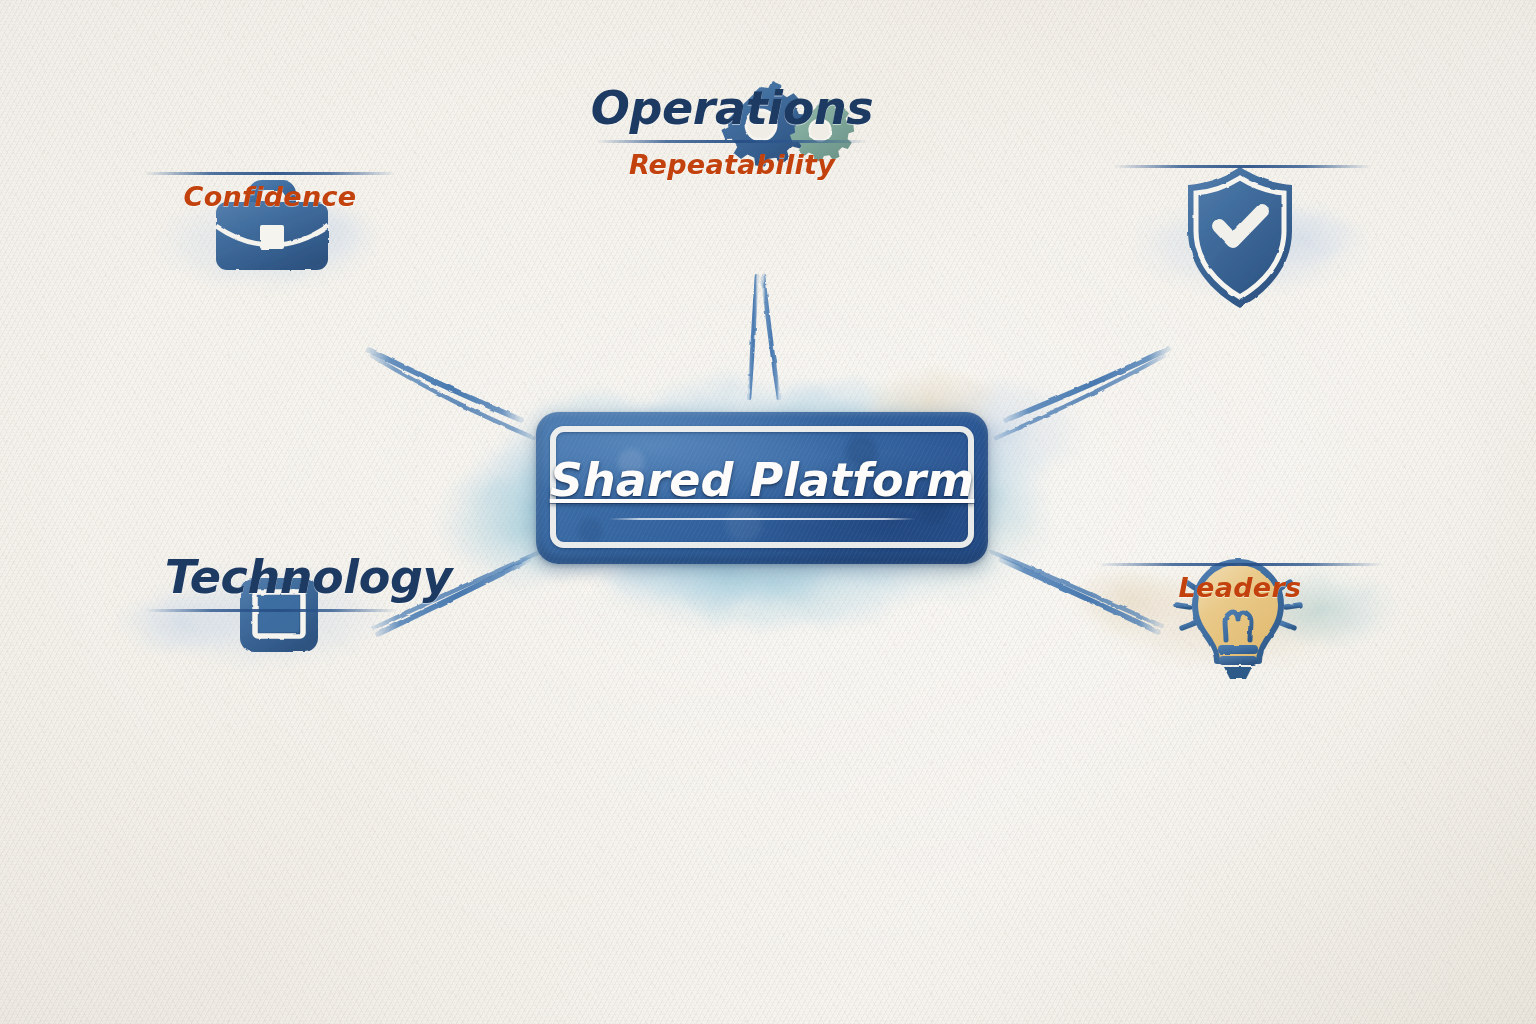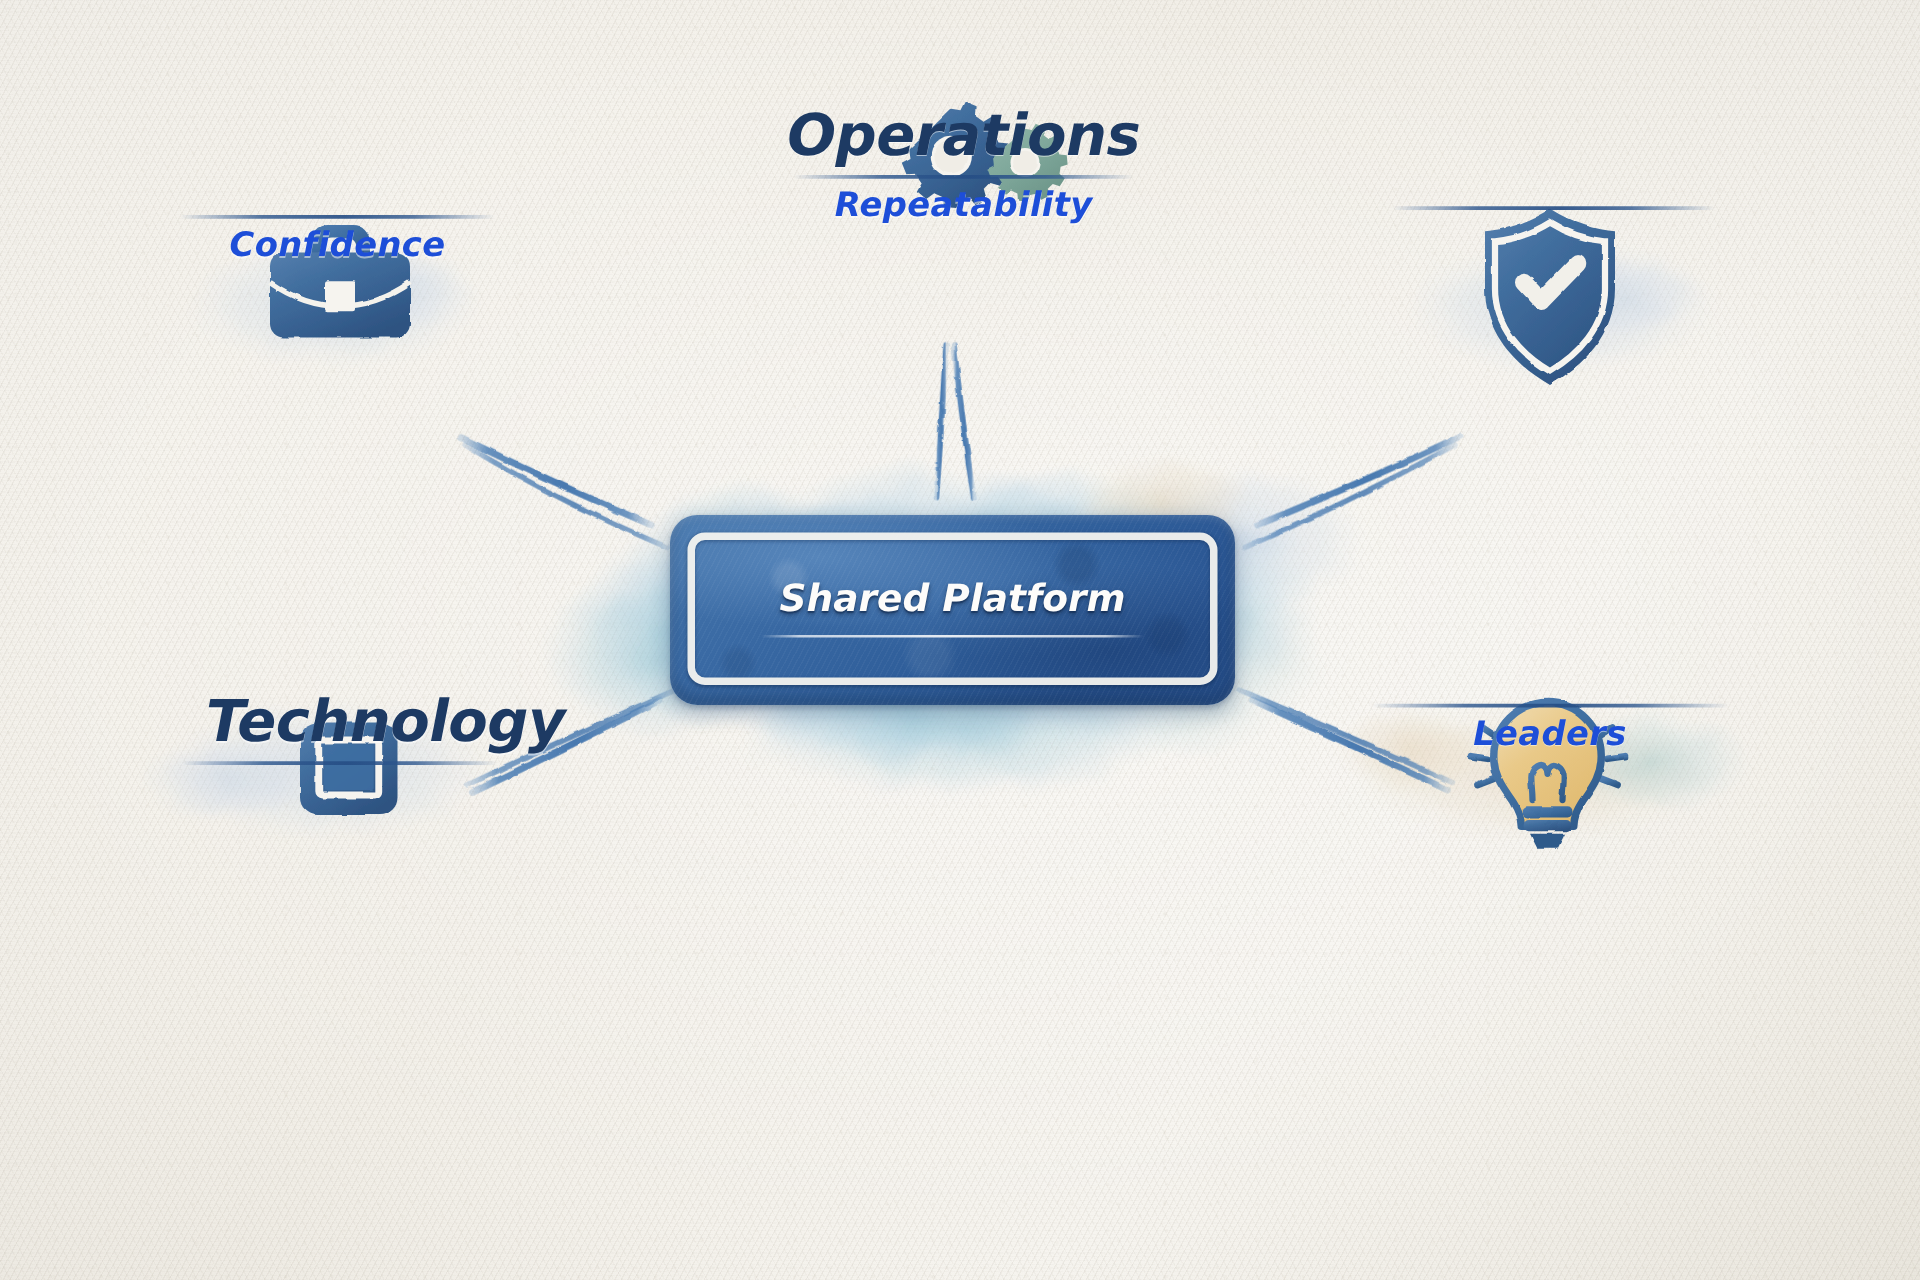--- a/index.html
+++ b/index.html
@@ -117,28 +117,28 @@
         rgba(38,78,133,.92) 52%,
         rgba(47,88,143,.80) 74%,
         rgba(58,99,153,.20) 94%,
         rgba(58,99,153,0) 100%);
   }
   .node-sub {
     font-family: "DejaVu Sans", sans-serif;
     font-style: italic;
     font-weight: 600;
     font-size: 27px;
-    color: #1d4ed8;
+    color: #c2410c;
     letter-spacing: .3px;
     white-space: nowrap;
     text-shadow: 0 1px 0 rgba(255,255,255,.5);
   }
 
   
-  #node-operations    { left: 591px;  top: 85px;  }
+  #node-operations    { left: 552px;  top: 85px;  }
   #node-operations .node-rule  { width: 272px; }
 
   #node-executive     { left: 90px;   top: 165px; }
   #node-executive .node-rule   { width: 252px; }
 
   #node-risk          { left: 1063px; top: 158px; }
   #node-risk .node-rule        { width: 258px; }
 
   #node-technology    { left: 92px;   top: 554px; text-align: right; }
   #node-technology .node-rule  { width: 252px; }
@@ -203,26 +203,27 @@
     display: flex;
     flex-direction: column;
     align-items: center;
     justify-content: center;
     z-index: 2;
   }
   #central-label {
     font-family: "DejaVu Sans", sans-serif;
     font-style: italic;
     font-weight: 700;
-    font-size: 30px;
+    font-size: 46px;
     color: #fdfcfa;
     letter-spacing: 0px;
     white-space: nowrap;
     text-shadow: 0 2px 4px rgba(14,36,70,0.55), 0 1px 1px rgba(14,36,70,0.5);
     margin-top: -4px;
+    text-decoration: underline;
   }
   #central-underline {
     width: 306px;
     height: 2px;
     margin-top: 11px;
     background: linear-gradient(90deg,
         rgba(255,255,255,0) 0%,
         rgba(255,255,255,.70) 10%,
         rgba(255,255,255,.88) 50%,
         rgba(255,255,255,.70) 90%,

